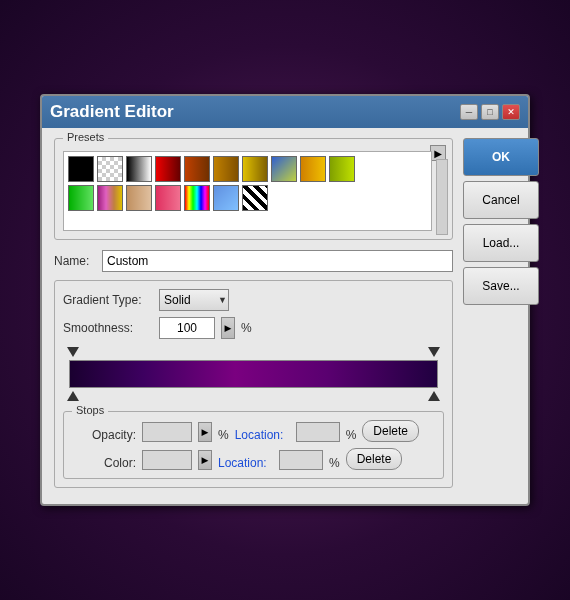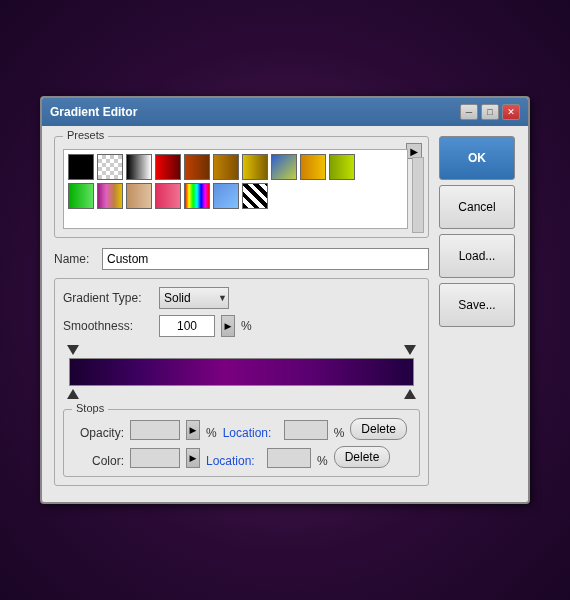--- a/index.html
+++ b/index.html
@@ -27,21 +27,21 @@
       background: linear-gradient(to bottom, #4a7aad 0%, #3a6a9d 100%);
       padding: 6px 8px;
       display: flex;
       align-items: center;
       justify-content: space-between;
       border-radius: 2px 2px 0 0;
     }
 
     .title-bar-title {
       color: white;
-      font-size: 12px;
+      font-size: 17px;
       font-weight: bold;
     }
 
     .title-bar-controls {
       display: flex;
       gap: 3px;
     }
 
     .title-btn {
       width: 18px;
@@ -259,21 +259,21 @@
     .stop-arrow-up::before {
       content: '';
       border-left: 6px solid transparent;
       border-right: 6px solid transparent;
       border-bottom: 10px solid #333;
     }
 
     .stops-group {
       border: 1px solid #aaa;
       border-radius: 3px;
-      padding: 8px 12px;
+      padding: 8px 24px;
       position: relative;
       margin-top: 8px;
     }
 
     .stops-group-label {
       position: absolute;
       top: -8px;
       left: 8px;
       background: #e8e8e8;
       padding: 0 4px;
@@ -341,21 +341,21 @@
       padding: 0 10px;
       background: linear-gradient(to bottom, #f0f0f0, #d8d8d8);
       border: 1px solid #888;
       border-radius: 10px;
       cursor: pointer;
       font-size: 12px;
     }
 
     .dialog-btn {
       width: 76px;
-      height: 44px;
+      height: 38px;
       background: linear-gradient(to bottom, #f0f0f0, #d8d8d8);
       border: 1px solid #888;
       border-radius: 3px;
       cursor: pointer;
       font-size: 12px;
     }
 
     .dialog-btn.ok-btn {
       background: linear-gradient(to bottom, #5090d0, #3070b0);
       color: white;

